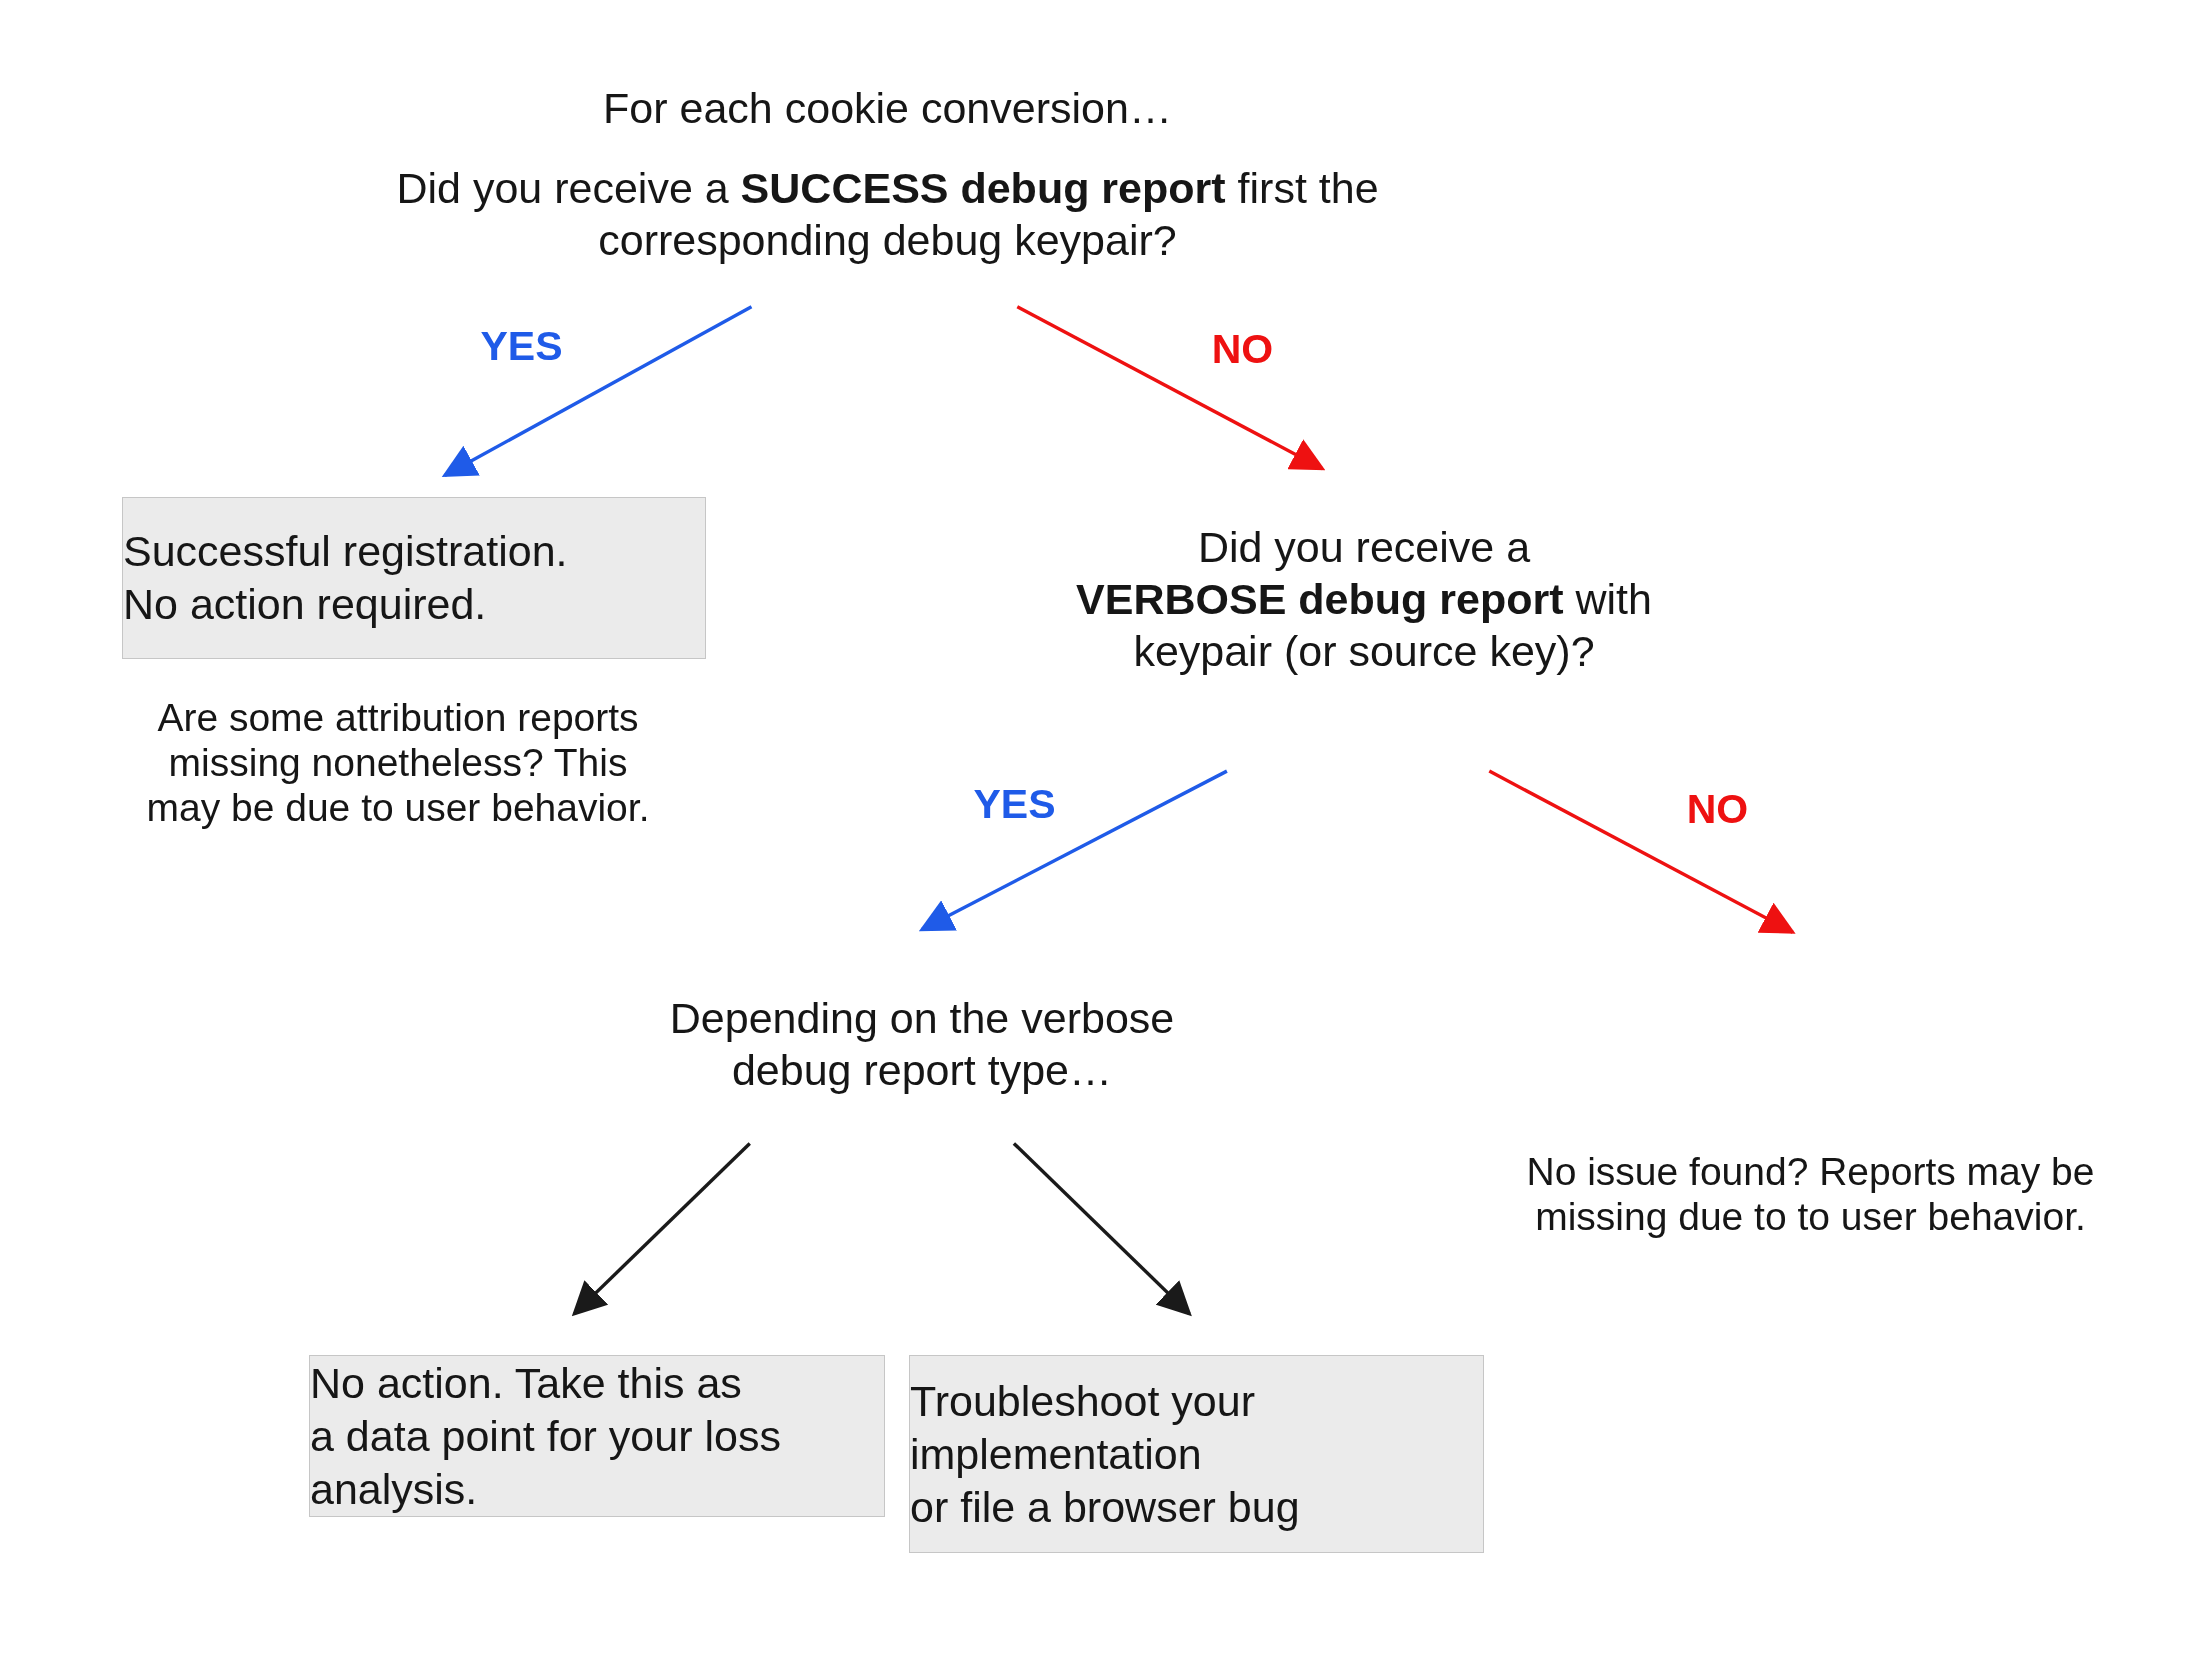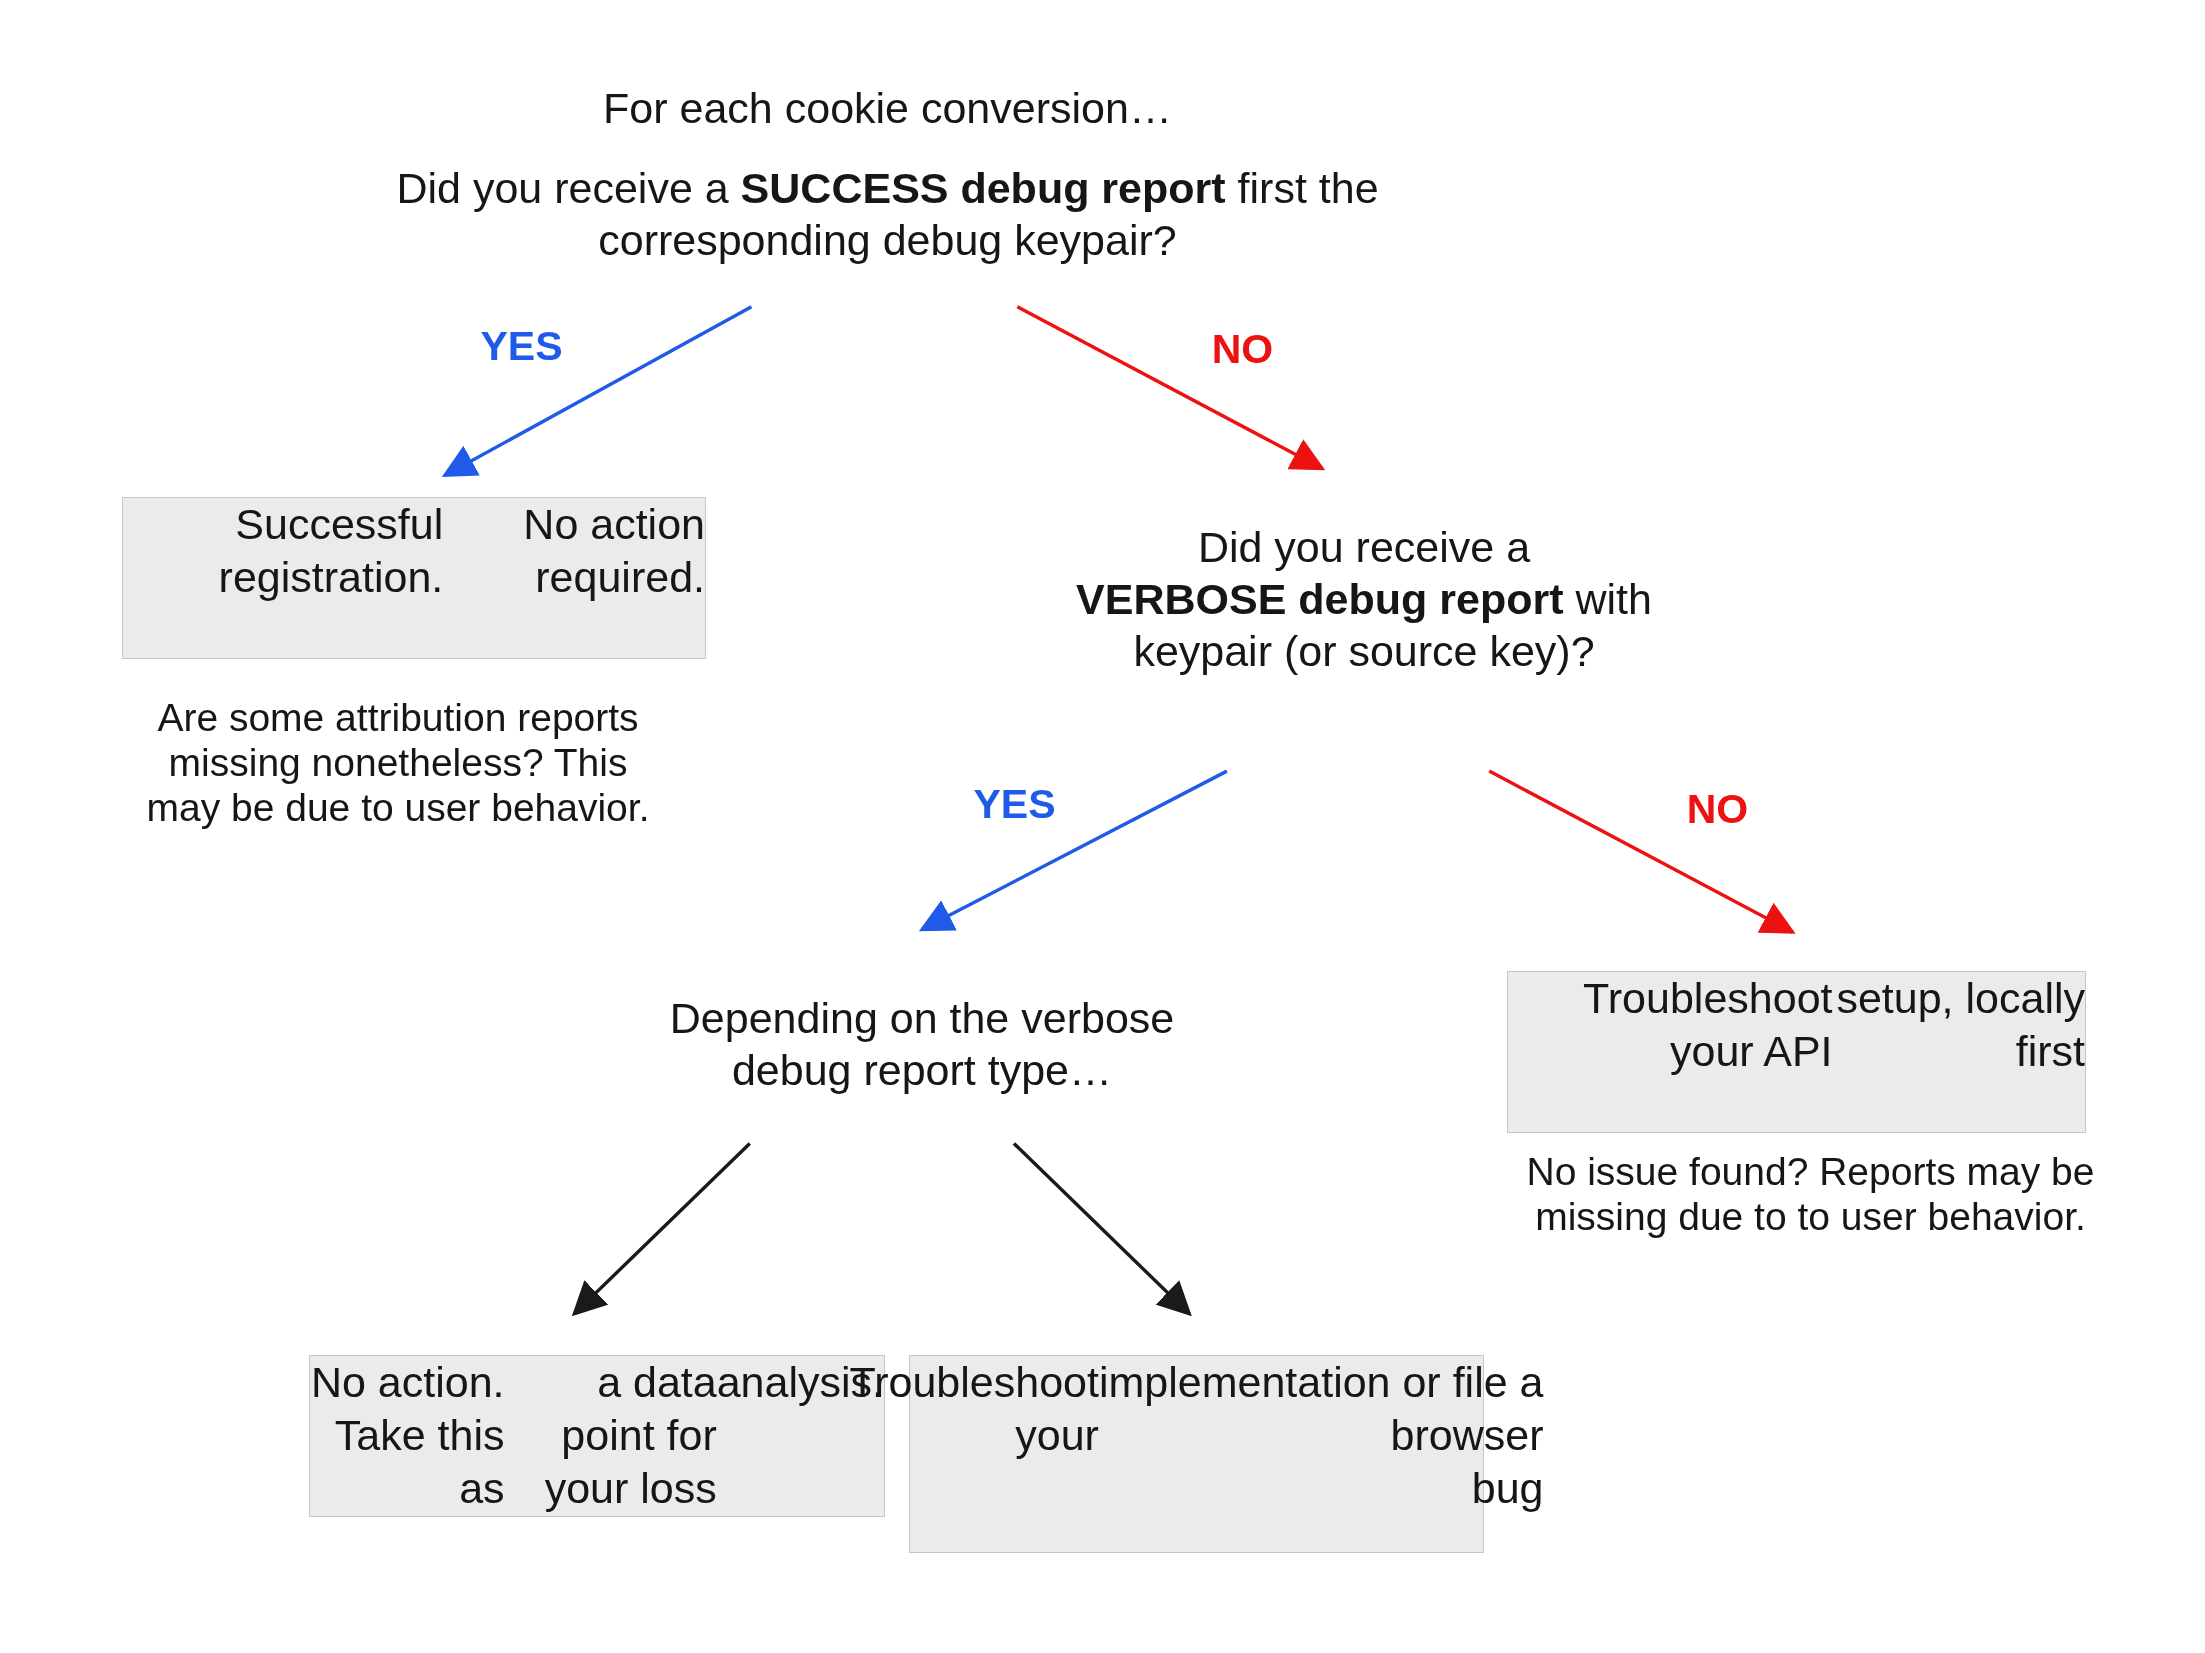--- a/index.html
+++ b/index.html
@@ -19,22 +19,22 @@
   .lbl{
     position:absolute;width:119px;text-align:center;
     font-size:41px;font-weight:bold;line-height:1;
   }
   .lbl.yes{color:var(--yes-blue,#1f5be8);}
   .lbl.no{color:var(--no-red,#ee1111);}
   .box{
     position:absolute;
     background:var(--box-fill,#ebebeb);
     border:1.7px solid var(--box-border,#c6c6c6);
-    display:flex;flex-direction:row;justify-content:center;
-    font-size:43px;line-height:53px;text-align:right;
+    display:flex;flex-direction:column;justify-content:center;
+    font-size:43px;line-height:53px;text-align:left;
     box-sizing:border-box;
   }
   .note{font-size:39px;line-height:45px;}
 </style>
 </head>
 <body>
 
 <main class="canvas">
 
   <svg id="edges-svg" width="2205" height="1653" viewBox="0 0 2588 1940">
@@ -97,24 +97,20 @@
   </div>
 
   <div class="lbl yes" style="left:955px;top:784px;">YES</div>
   <div class="lbl no" style="left:1658px;top:789px;">NO</div>
 
   <div class="txt main" style="left:624px;top:992px;width:596px;">
     <div>Depending on the verbose</div>
     <div>debug report type…</div>
   </div>
 
-  <div class="box" style="left:1507px;top:971px;width:579px;height:162px;">
-    <div>Troubleshoot your API</div>
-    <div>setup, locally first</div>
-  </div>
 
   <div class="txt note" style="left:1461px;top:1149px;width:699px;">
     <div>No issue found? Reports may be</div>
     <div>missing due to to user behavior.</div>
   </div>
 
   <div class="box" style="left:309px;top:1355px;width:576px;height:162px;">
     <div>No action. Take this as</div>
     <div>a data point for your loss</div>
     <div>analysis.</div>

